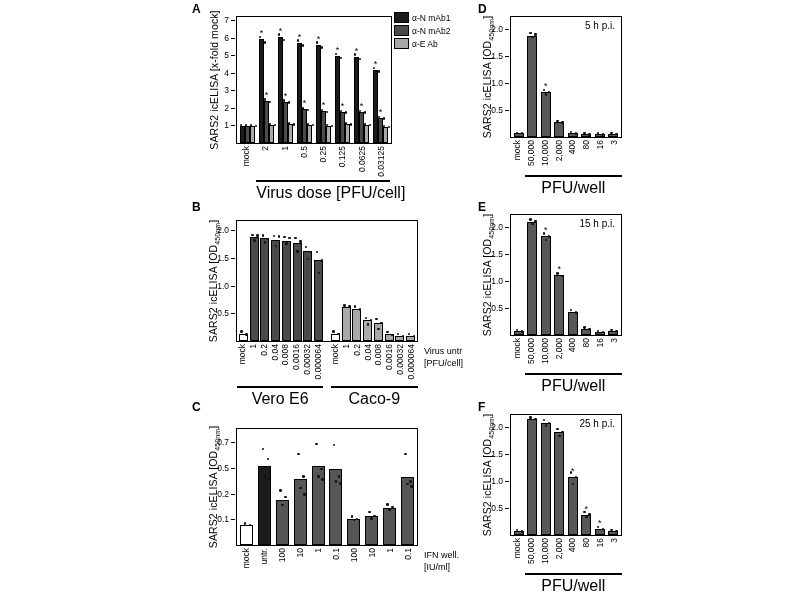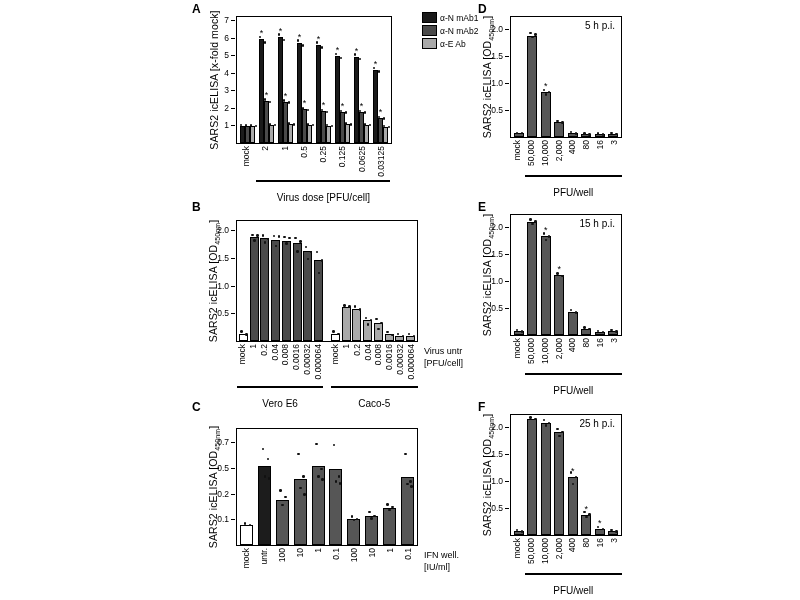--- a/index.html
+++ b/index.html
@@ -37,26 +37,26 @@
   .xrow { position:absolute; left:var(--plotL); top:calc(var(--plotT) + var(--plotH) + 2px);
     width:var(--plotW); height:var(--xrowH); display:flex; padding:0 1px; box-sizing:border-box; }
   .xslot { flex:1; display:flex; justify-content:center; align-items:flex-start; min-width:0; }
   .xtick { writing-mode:vertical-rl; transform:rotate(180deg); font-size:8.5px; white-space:nowrap; line-height:9px; }
   .gapL { margin-left:6px; }
 
   .underrow { position:absolute; left:var(--plotL); top:calc(var(--plotT) + var(--plotH) + var(--xrowH) + 2px);
     width:var(--plotW); height:18px; }
   .uwrap { position:absolute; top:0; }
   .uline { height:1.5px; background:#000; }
-  .ulabel { text-align:center; font-size:10px; padding-top:10px; white-space:nowrap; }
+  .ulabel { text-align:center; font-size:16px; padding-top:2px; white-space:nowrap; }
 
   .sidelab { position:absolute; left:calc(var(--plotL) + var(--plotW) + 6px);
     top:calc(var(--plotT) + var(--plotH) + 4px); font-size:9px; line-height:1.3; white-space:nowrap; }
   .legend { position:absolute; left:206px; top:10px; font-size:8.5px; }
-  .lrow { display:flex; align-items:center; margin-bottom:2px;margin-left:28px; }
+  .lrow { display:flex; align-items:center; margin-bottom:2px; }
   .swatch { width:13px; height:9px; border:1px solid #000; margin-right:3px; flex:none; }
 </style>
 </head>
 <body>
 
 <div class="canvas">
   <div class="panel p-A">
       <div class="plabel">A</div>
       <div class="ylab">
         <span class="ylabtext">SARS2 icELISA [x-fold mock]</span>
@@ -436,21 +436,21 @@
           <div class="xtick">0.000064</div>
         </div>
       </div>
       <div class="underrow">
         <div class="uwrap" style="left: 0.5%; width: 47.5%;">
           <div class="uline"></div>
           <div class="ulabel">Vero E6</div>
         </div>
         <div class="uwrap" style="left: 52%; width: 48%;">
           <div class="uline"></div>
-          <div class="ulabel">Caco-5</div>
+          <div class="ulabel">Caco-9</div>
         </div>
       </div>
       <div class="sidelab">
         <div>Virus untr</div>
         <div>[PFU/cell]</div>
       </div>
     </div>
   <div class="panel p-C">
       <div class="plabel">C</div>
       <div class="ylab">

